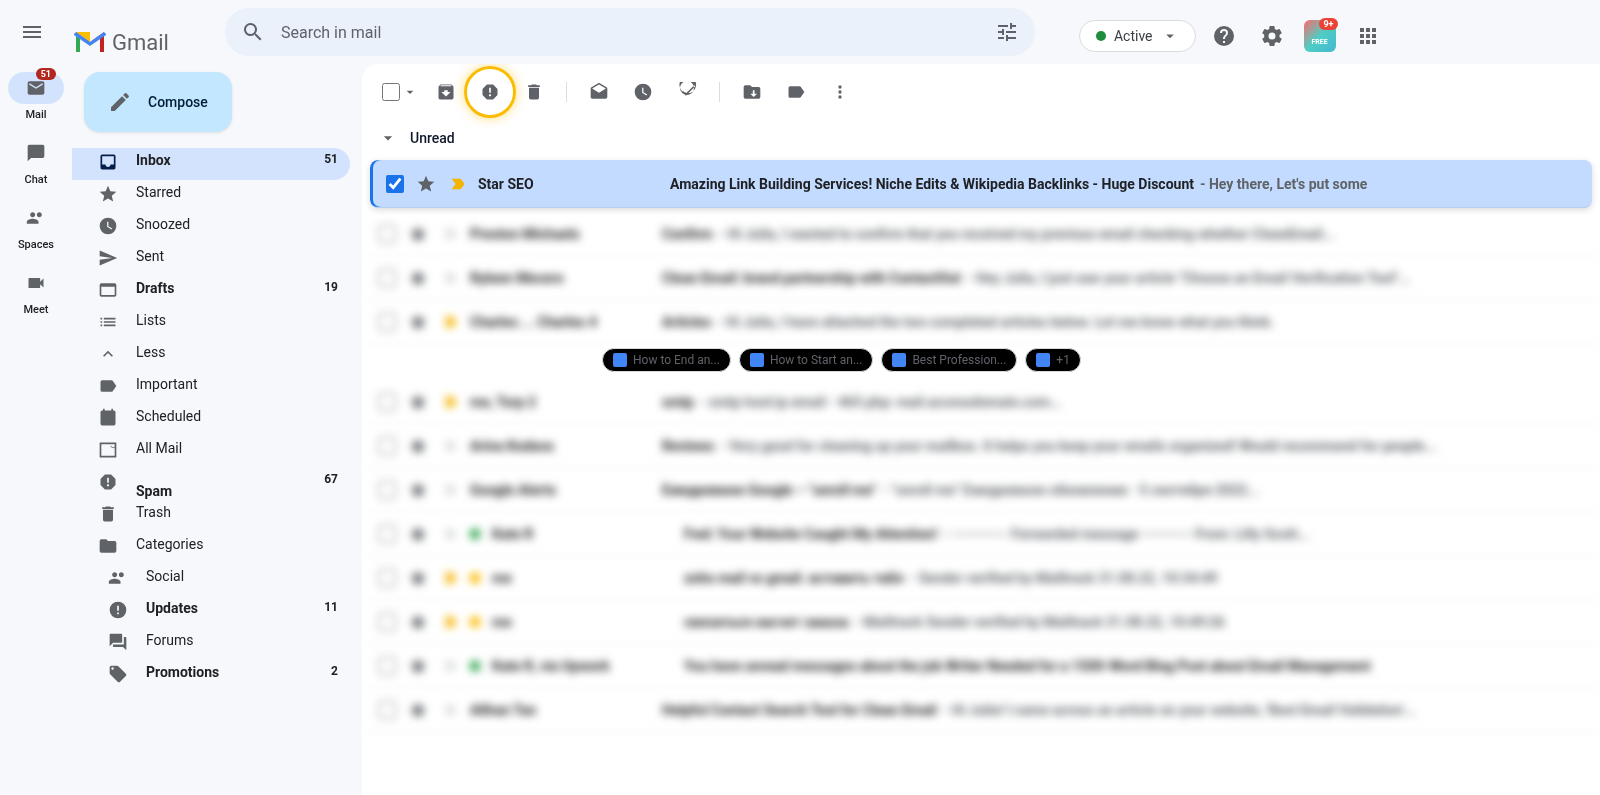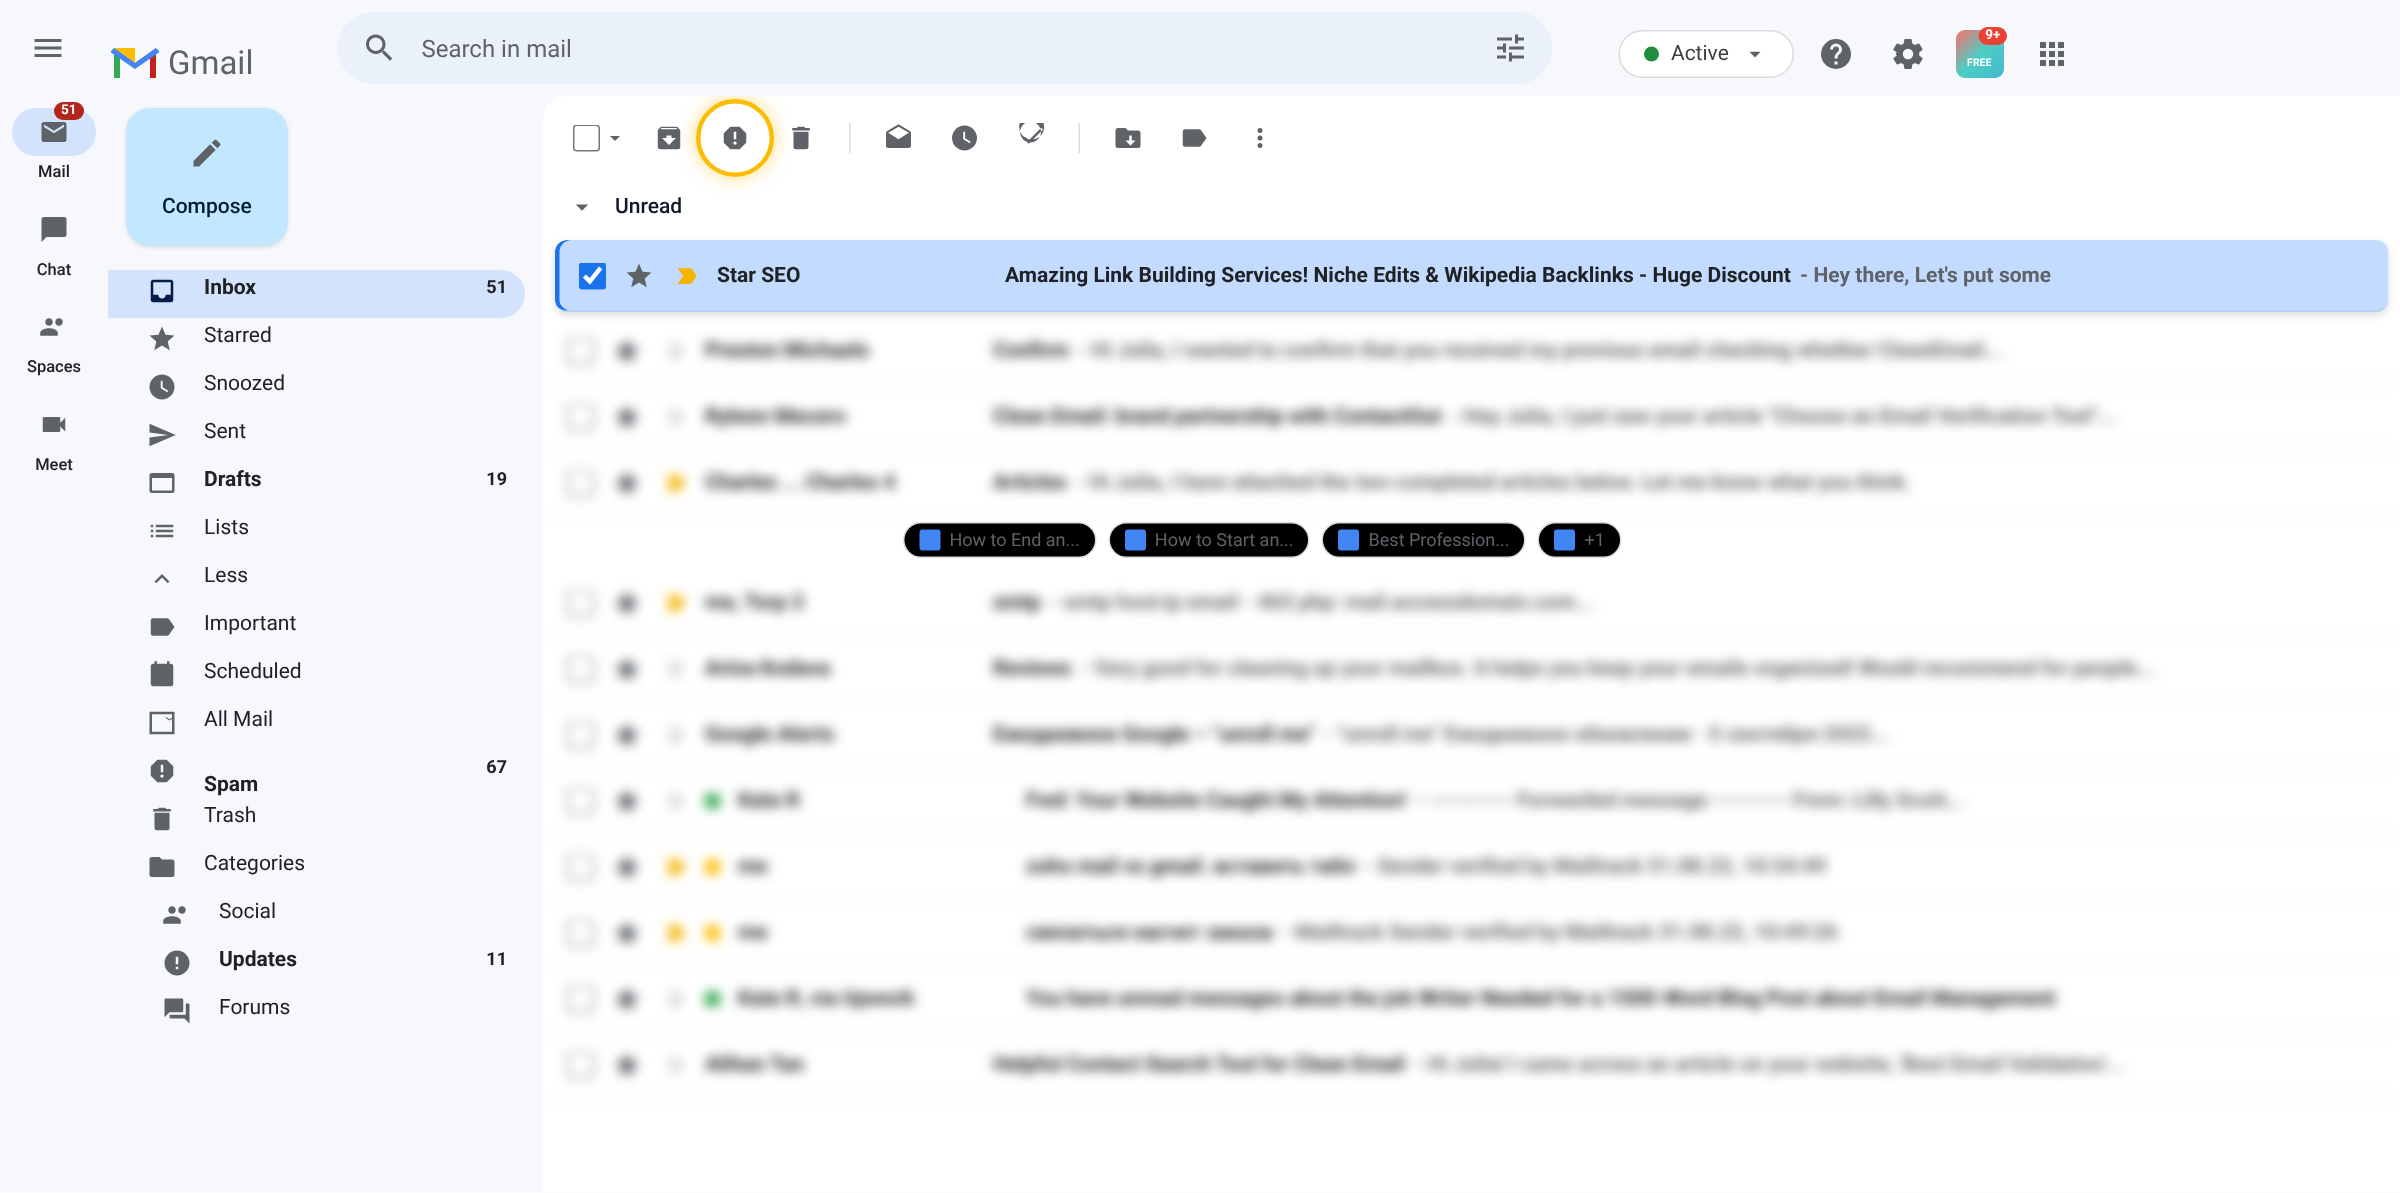--- a/index.html
+++ b/index.html
@@ -31,21 +31,21 @@
 
 .left-rail { width: 72px; display: flex; flex-direction: column; align-items: center; padding-top: 8px; gap: 16px; }
 .rail-item { display: flex; flex-direction: column; align-items: center; gap: 4px; cursor: pointer; position: relative; }
 .rail-icon-wrap { width: 56px; height: 32px; border-radius: 16px; display: flex; align-items: center; justify-content: center; }
 .rail-item.active .rail-icon-wrap { background: #d3e3fd; }
 .rail-label { font-size: 11px; color: #202124; font-weight: 500; }
 .rail-badge { position: absolute; top: -4px; right: 8px; background: #b3261e; color: #fff; font-size: 9px; padding: 1px 5px; border-radius: 8px; font-weight: bold; }
 
 
 .sidebar { width: 290px; padding: 8px 0; overflow-y: auto; }
-.compose-btn { margin: 0 8px 16px 12px; padding: 18px 24px; background: #c2e7ff; border: none; border-radius: 16px; display: flex; align-items: center; gap: 16px; font-size: 14px; color: #001d35; font-weight: 500; cursor: pointer; box-shadow: 0 1px 3px rgba(0,0,0,0.1); flex-direction: column; }
+.compose-btn { margin: 0 8px 16px 12px; padding: 18px 24px; background: #c2e7ff; border: none; border-radius: 16px; display: flex; align-items: center; gap: 16px; font-size: 14px; color: #001d35; font-weight: 500; cursor: pointer; box-shadow: 0 1px 3px rgba(0,0,0,0.1); }
 .nav-item { display: flex; padding: 4px 12px 4px 26px; height: 32px; border-radius: 0 16px 16px 0; cursor: pointer; gap: 18px; margin-right: 12px; }
 .nav-item.active { background: #d3e3fd; font-weight: 700; }
 .nav-icon { width: 20px; height: 20px; flex-shrink: 0; }
 .nav-label { flex: 1; font-size: 14px; color: #202124; }
 .nav-item.active .nav-label { font-weight: 700; }
 .nav-count { font-size: 12px; color: #202124; font-weight: 400; }
 .nav-item.active .nav-count { font-weight: 700; }
 .nav-item.sub { padding-left: 36px; }
 
 
@@ -302,20 +302,27 @@
     <span class="nav-label" style="font-weight:700;">Updates</span>
     <span class="nav-count" style="font-weight:700;">11</span>
   </div>
         <div class="nav-item sub">
     <svg class="nav-icon" viewBox="0 0 24 24">
             <path d="M21 6h-2v9H6v2a1 1 0 001 1h11l4 4V7a1 1 0 00-1-1zm-4 6V3a1 1 0 00-1-1H3a1 1 0 00-1 1v14l4-4h10a1 1 0 001-1z"></path>
           </svg>
     <span class="nav-label" style="">Forums</span>
     <span class="nav-count" style=""></span>
   </div>
+        <div class="nav-item sub">
+    <svg class="nav-icon" viewBox="0 0 24 24">
+            <path d="M21.41 11.58l-9-9A2 2 0 0011 2H4a2 2 0 00-2 2v7c0 .53.21 1.04.59 1.41l9 9a2 2 0 002.83 0l7-7a2 2 0 000-2.83zM5.5 7a1.5 1.5 0 110-3 1.5 1.5 0 010 3z"></path>
+          </svg>
+    <span class="nav-label" style="font-weight:700;">Promotions</span>
+    <span class="nav-count" style="font-weight:700;">2</span>
+  </div>
       </div>
   </div>
 
   <div class="main">
 
     <div class="toolbar">
       <div class="toolbar-checkbox-wrap">
         <input type="checkbox" style="">
         <svg width="16" height="16" viewBox="0 0 24 24">
             <path d="M7 10l5 5 5-5z"></path>

